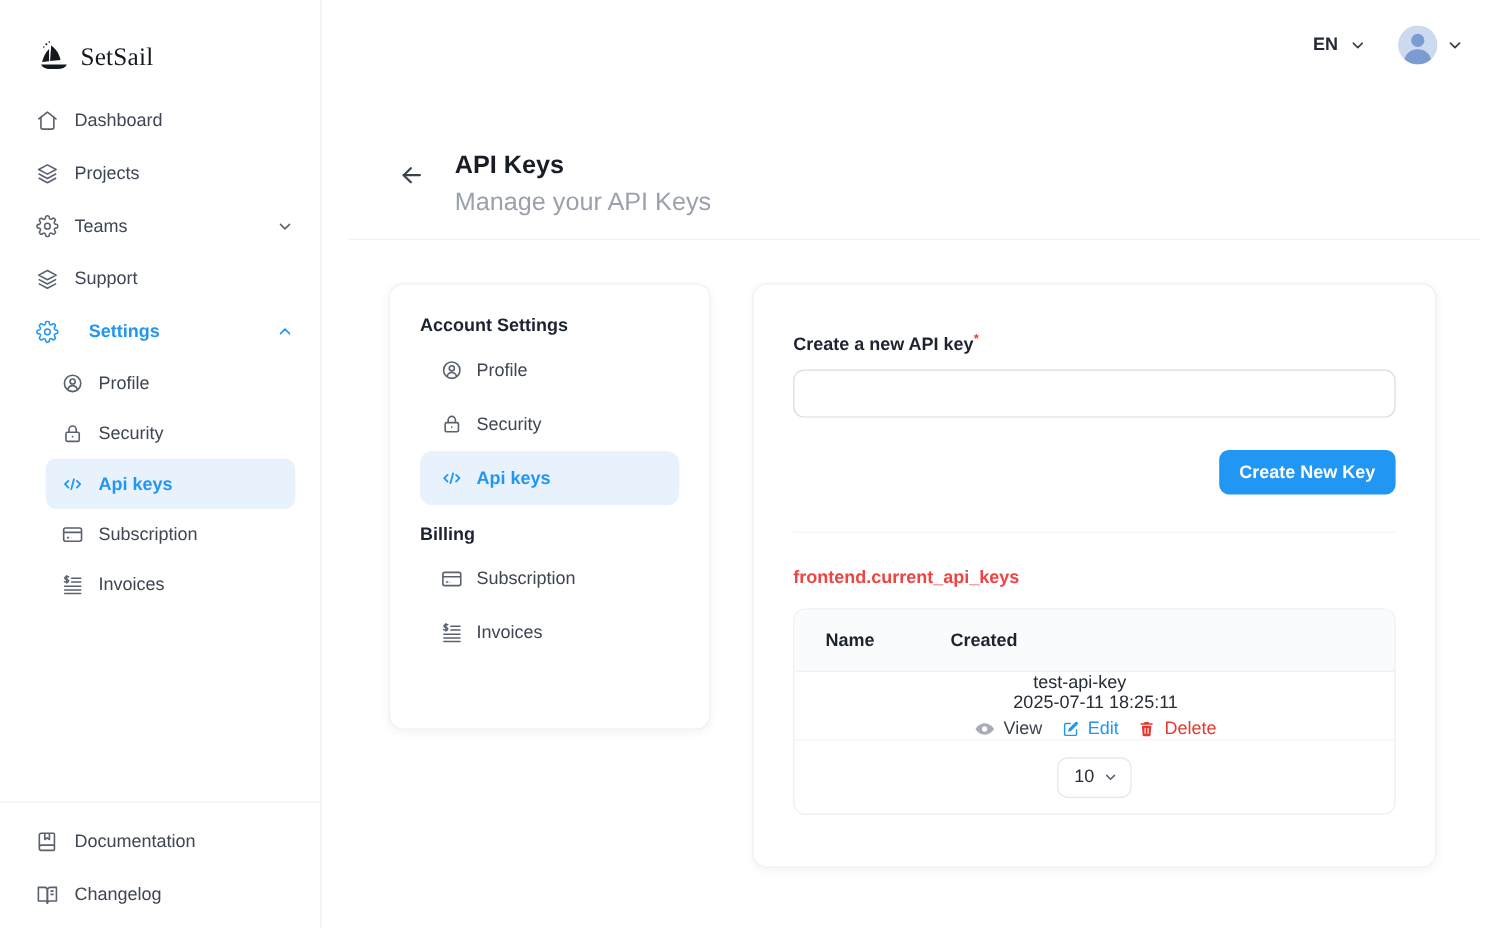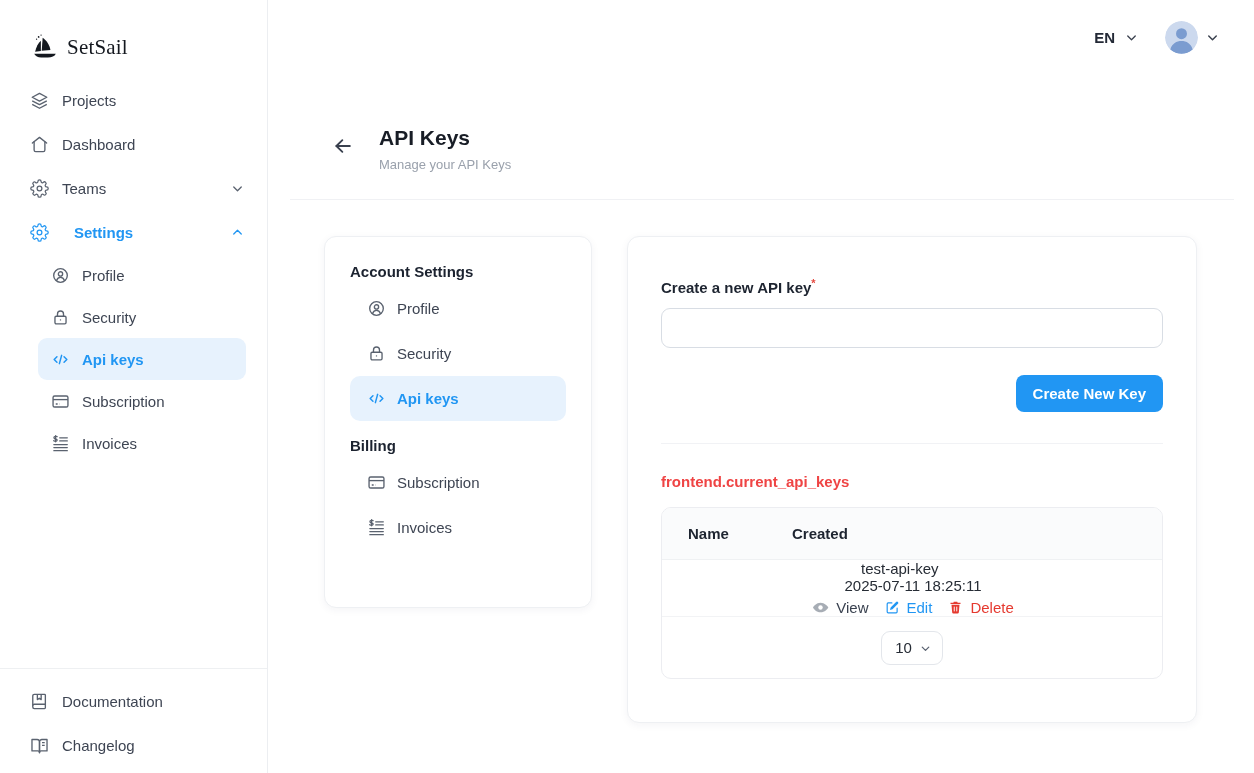--- a/index.html
+++ b/index.html
@@ -40,21 +40,21 @@
     font-weight:bold; color:#232936; cursor:pointer; }
   .lang .chev, .avatar-chev { color:#3a414e; }
   .avatar-wrap { display:flex; align-items:center; gap:7px; cursor:pointer; }
   .avatar { width:33px; height:33px; border-radius:50%; overflow:hidden; }
 
   
   .main { position:absolute; left:269px; top:76px; width:985px; height:697px; background:#fff; }
   .page-head { display:flex; align-items:flex-start; padding:50px 0 0 63px; height:123px; }
   .back-btn { width:22px; height:22px; color:#39404e; margin-top:9px; margin-right:25px; cursor:pointer; }
   .page-title { font-size:21px; font-weight:bold; color:#181d26; }
-  .page-subtitle { font-size:13px; color:#9aa1ac; margin-top:7px; }
+  .page-subtitle { font-size:21px; color:#9aa1ac; margin-top:7px; }
   .head-divider { border-top:1px solid #f0f1f4; margin:0 20px 0 21px; }
 
   .content { display:flex; align-items:flex-start; gap:35px; padding:36px 57px 0 55px; }
   .card { background:#fff; border:1px solid #eef0f3; border-radius:12px;
     box-shadow:0 2px 8px rgba(30,40,70,.05); }
 
   
   .settings-card { width:268px; height:372px; padding:26px 25px; }
   .panel-heading { font-size:15px; font-weight:bold; color:#1c2330; }
   .panel-list { margin-top:6px; }
@@ -111,50 +111,60 @@
           <circle cx="11.8" cy="3.3" r="0.7"></circle>
           <circle cx="7" cy="7.6" r="0.7"></circle>
       </svg>
     </span>
     <span class="logo-text">SetSail</span>
   </div>
 
   <nav class="nav">
     <div class="nav-item">
       <span class="icn">
+        <svg viewBox="0 0 24 24" fill="none" stroke="currentColor" stroke-width="1.7" stroke-linecap="round" stroke-linejoin="round">
+            <path d="M3 10.2 12 3l9 7.2"></path>
+            <path d="M5.2 8.6V19a2 2 0 0 0 2 2h9.6a2 2 0 0 0 2-2V8.6"></path>
+          </svg>
+      </span>
+      <span>Dashboard</span>
+    </div>
+    <div class="nav-item">
+      <span class="icn">
         <svg viewBox="0 0 24 24" fill="none" stroke="currentColor" stroke-width="1.7" stroke-linejoin="round">
             <path d="M12 3 2.8 7.9 12 12.8l9.2-4.9z"></path>
             <path d="M2.8 12.4 12 17.3l9.2-4.9"></path>
             <path d="M2.8 16.9 12 21.8l9.2-4.9"></path>
           </svg>
       </span>
       <span>Projects</span>
     </div>
     <div class="nav-item">
       <span class="icn">
-        <svg viewBox="0 0 24 24" fill="none" stroke="currentColor" stroke-width="1.7" stroke-linecap="round" stroke-linejoin="round">
-            <path d="M3 10.2 12 3l9 7.2"></path>
-            <path d="M5.2 8.6V19a2 2 0 0 0 2 2h9.6a2 2 0 0 0 2-2V8.6"></path>
-          </svg>
-      </span>
-      <span>Dashboard</span>
-    </div>
-    <div class="nav-item">
-      <span class="icn">
         <svg viewBox="0 0 24 24" fill="none" stroke="currentColor" stroke-width="1.6" stroke-linecap="round" stroke-linejoin="round">
             <circle cx="12" cy="12" r="3"></circle>
             <path d="M19.4 15a1.65 1.65 0 0 0 .33 1.82l.06.06a2 2 0 0 1-2.83 2.83l-.06-.06a1.65 1.65 0 0 0-1.82-.33 1.65 1.65 0 0 0-1 1.51V21a2 2 0 0 1-4 0v-.09A1.65 1.65 0 0 0 9 19.4a1.65 1.65 0 0 0-1.82.33l-.06.06a2 2 0 0 1-2.83-2.83l.06-.06a1.65 1.65 0 0 0 .33-1.82 1.65 1.65 0 0 0-1.51-1H3a2 2 0 0 1 0-4h.09A1.65 1.65 0 0 0 4.6 9a1.65 1.65 0 0 0-.33-1.82l-.06-.06a2 2 0 0 1 2.83-2.83l.06.06a1.65 1.65 0 0 0 1.82.33H9a1.65 1.65 0 0 0 1-1.51V3a2 2 0 0 1 4 0v.09a1.65 1.65 0 0 0 1 1.51 1.65 1.65 0 0 0 1.82-.33l.06-.06a2 2 0 0 1 2.83 2.83l-.06.06a1.65 1.65 0 0 0-.33 1.82V9a1.65 1.65 0 0 0 1.51 1H21a2 2 0 0 1 0 4h-.09a1.65 1.65 0 0 0-1.51 1z"></path>
           </svg>
       </span>
       <span>Teams</span>
       <span class="icn-sm chev">
         <svg viewBox="0 0 24 24" fill="none" stroke="currentColor" stroke-width="2.1" stroke-linecap="round" stroke-linejoin="round">
             <path d="M6 9.5l6 6 6-6"></path>
           </svg>
       </span>
+    </div>
+    <div class="nav-item">
+      <span class="icn">
+        <svg viewBox="0 0 24 24" fill="none" stroke="currentColor" stroke-width="1.7" stroke-linejoin="round">
+            <path d="M12 3 2.8 7.9 12 12.8l9.2-4.9z"></path>
+            <path d="M2.8 12.4 12 17.3l9.2-4.9"></path>
+            <path d="M2.8 16.9 12 21.8l9.2-4.9"></path>
+          </svg>
+      </span>
+      <span>Support</span>
     </div>
     <div class="nav-item active">
       <span class="icn">
         <svg viewBox="0 0 24 24" fill="none" stroke="currentColor" stroke-width="1.6" stroke-linecap="round" stroke-linejoin="round">
             <circle cx="12" cy="12" r="3"></circle>
             <path d="M19.4 15a1.65 1.65 0 0 0 .33 1.82l.06.06a2 2 0 0 1-2.83 2.83l-.06-.06a1.65 1.65 0 0 0-1.82-.33 1.65 1.65 0 0 0-1 1.51V21a2 2 0 0 1-4 0v-.09A1.65 1.65 0 0 0 9 19.4a1.65 1.65 0 0 0-1.82.33l-.06.06a2 2 0 0 1-2.83-2.83l.06-.06a1.65 1.65 0 0 0 .33-1.82 1.65 1.65 0 0 0-1.51-1H3a2 2 0 0 1 0-4h.09A1.65 1.65 0 0 0 4.6 9a1.65 1.65 0 0 0-.33-1.82l-.06-.06a2 2 0 0 1 2.83-2.83l.06.06a1.65 1.65 0 0 0 1.82.33H9a1.65 1.65 0 0 0 1-1.51V3a2 2 0 0 1 4 0v.09a1.65 1.65 0 0 0 1 1.51 1.65 1.65 0 0 0 1.82-.33l.06-.06a2 2 0 0 1 2.83 2.83l-.06.06a1.65 1.65 0 0 0-.33 1.82V9a1.65 1.65 0 0 0 1.51 1H21a2 2 0 0 1 0 4h-.09a1.65 1.65 0 0 0-1.51 1z"></path>
           </svg>
       </span>
       <span>Settings</span>
       <span class="icn-sm chev">

